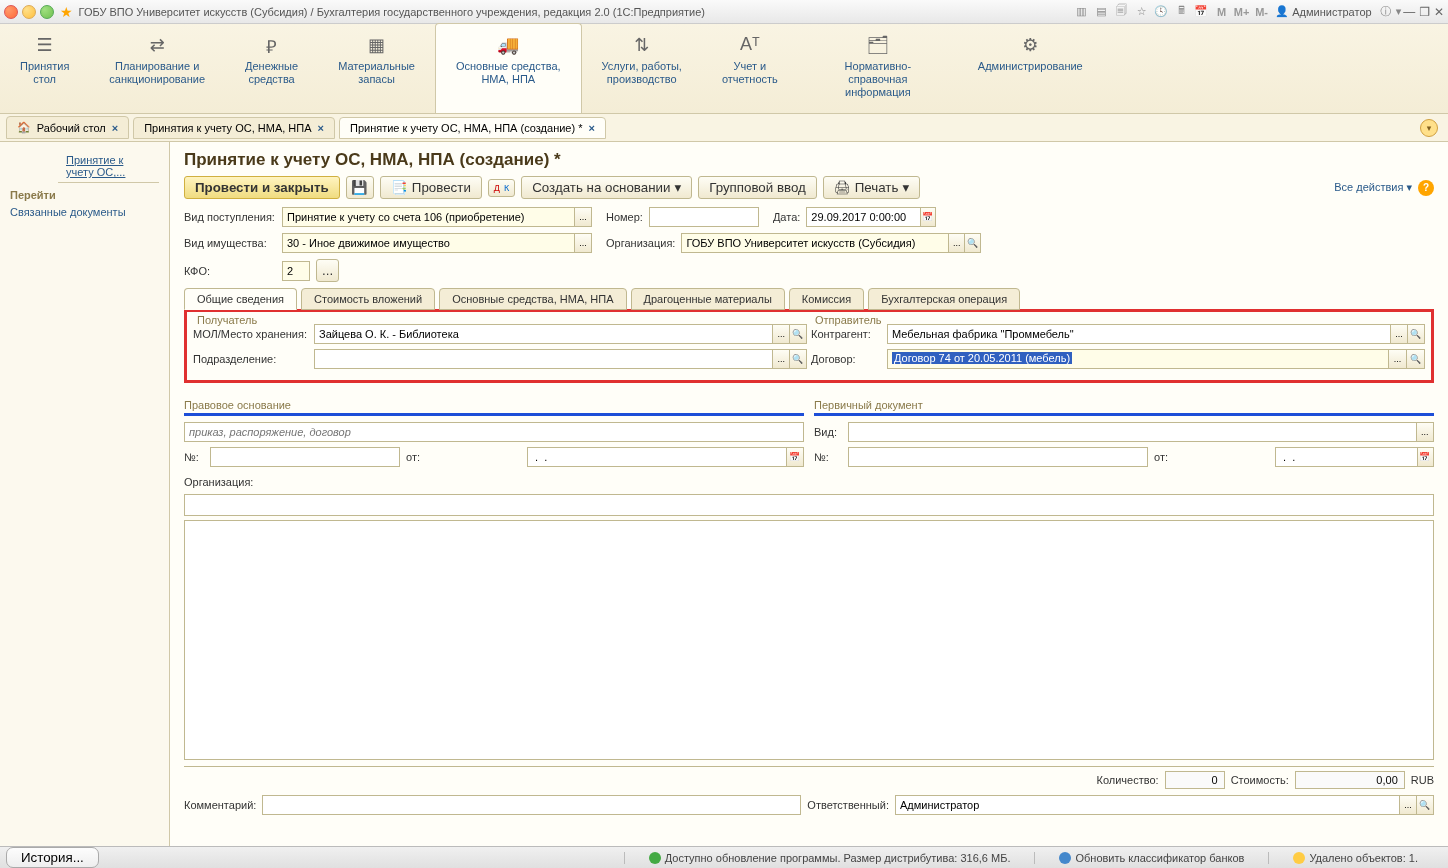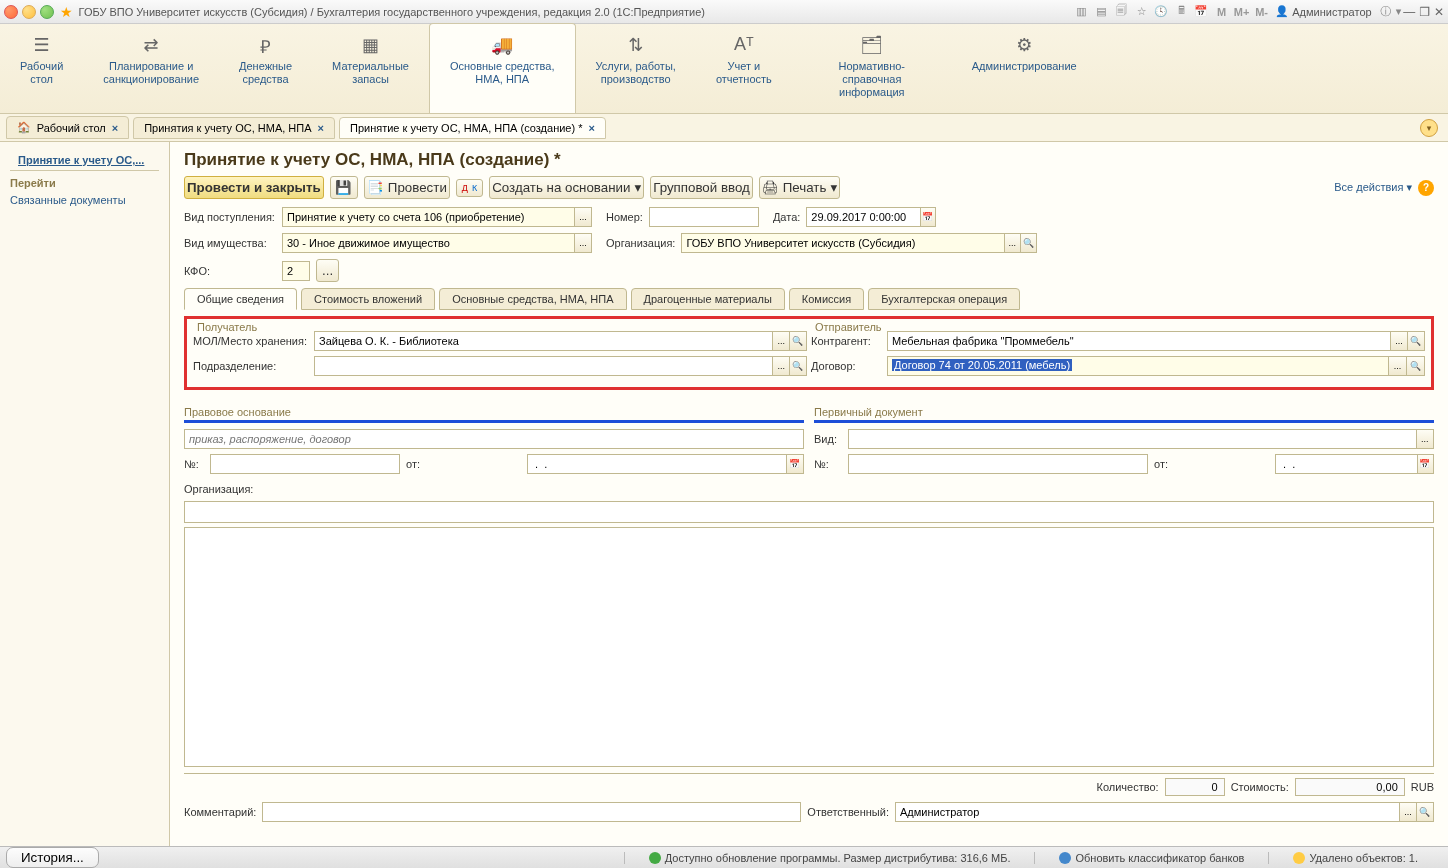--- a/index.html
+++ b/index.html
@@ -32,48 +32,48 @@
 
 .tabs-bar { height: 28px; background: #f9f4e3; display: flex; align-items: center; padding: 0 6px; border-bottom: 1px solid #d0c8a8; position: relative; }
 .doc-tab { display: flex; align-items: center; gap: 6px; padding: 4px 10px; background: #fffef8; border: 1px solid #d0c8a8; border-radius: 4px 4px 0 0; margin-right: 4px; cursor: pointer; }
 .doc-tab.inactive { background: #f4edd6; }
 .doc-tab .close-x { color: #2a5a8a; font-weight: bold; }
 .tabs-bar .drop-circle { position: absolute; right: 10px; width: 18px; height: 18px; border-radius: 50%; background: #ffe08a; border: 1px solid #d0a040; display: flex; align-items: center; justify-content: center; font-size: 9px; color: #806020; }
 
 
 .body-area { display: flex; height: calc(100% - 24px - 90px - 28px - 22px); }
 .side-nav { width: 170px; background: #fcf9ee; border-right: 1px solid #d0c8a8; padding: 8px 10px; }
-.side-nav .nav-title { color: #2a5a8a; font-weight: bold; padding: 4px 8px; border-bottom: 1px solid #d0c8a8; text-decoration: underline; }
+.side-nav .nav-title { color: #2a5a8a; font-weight: normal; padding: 4px 8px; border-bottom: 1px solid #d0c8a8; text-decoration: underline; margin-left: 48px; }
 .side-nav .nav-sect { color: #8a7a4a; font-weight: bold; padding: 6px 0 2px; }
 .side-nav .nav-link { color: #2a5a8a; padding: 3px 0; cursor: pointer; }
 
 .content { flex: 1; padding: 8px 14px; background: #fffef8; overflow: auto; }
 .page-title { color: #4a3a1a; font-size: 17px; font-weight: bold; margin-bottom: 6px; }
 
 
 .toolbar { display: flex; align-items: center; gap: 6px; margin-bottom: 8px; }
-.btn { padding: 3px 2px; border: 1px solid #c0b890; border-radius: 3px; background: linear-gradient(#fefdf5, #f0e9d0); cursor: pointer; color: #333; display: inline-flex; align-items: center; gap: 4px; }
+.btn { padding: 3px 10px; border: 1px solid #c0b890; border-radius: 3px; background: linear-gradient(#fefdf5, #f0e9d0); cursor: pointer; color: #333; display: inline-flex; align-items: center; gap: 4px; }
 .btn.primary { background: linear-gradient(#fff4c0, #f0dc80); border-color: #d0b040; font-weight: bold; }
 .btn.icon-only { padding: 3px 5px; }
 .toolbar .spacer { flex: 1; }
 .toolbar .link { color: #2a5a8a; cursor: pointer; }
 .help-circle { width: 16px; height: 16px; border-radius: 50%; background: #ffa500; color: #fff; display: inline-flex; align-items: center; justify-content: center; font-weight: bold; font-size: 10px; }
 
 
 .form-row { display: flex; align-items: center; gap: 6px; margin-bottom: 6px; }
 .lbl { color: #333; white-space: nowrap; }
 .inp-wrap { display: flex; border: 1px solid #c0b890; background: #fff; height: 20px; }
 .inp-wrap input { border: none; outline: none; padding: 0 4px; font-size: 11px; background: transparent; width: 100%; }
 .inp-wrap.yellow { background: #fffde8; }
 .inp-btn { width: 18px; border-left: 1px solid #c0b890; background: linear-gradient(#fefdf5, #f0e9d0); display: flex; align-items: center; justify-content: center; cursor: pointer; font-size: 9px; }
 .inp-btn.search::before { content: "🔍"; font-size: 9px; }
 .inp-btn.cal::before { content: "📅"; font-size: 9px; }
 
 
-.tab-strip { display: flex; gap: 4px; margin-bottom: 7px; }
+.tab-strip { display: flex; gap: 4px; margin-bottom: 0; }
 .tab-strip .tab { padding: 4px 12px; border: 1px solid #c0b890; border-radius: 4px 4px 0 0; background: #f4edd6; cursor: pointer; color: #333; }
 .tab-strip .tab.active { background: #fffef8; border-bottom-color: #fffef8; position: relative; z-index: 1; }
 
 
 .fieldsets { border: 3px solid #e03030; padding: 4px 6px 6px; display: flex; gap: 4px; margin-top: -1px; }
 .fs { flex: 1; position: relative; padding-top: 8px; }
 .fs-legend { color: #8a7a4a; position: absolute; top: -2px; left: 0; background: #fffef8; padding: 0 4px; }
 .fs-row { display: flex; align-items: center; gap: 6px; margin-bottom: 5px; }
 .fs-row .lbl { min-width: 115px; }
 .fs-row .inp-wrap { flex: 1; }
@@ -137,21 +137,21 @@
   <div class="tb-end">
     <span>—</span>
     <span>❐</span>
     <span>✕</span>
   </div>
 </div>
 
 <div class="ribbon">
   <div class="ribbon-item">
       <div class="ribbon-ico">☰</div>
-      <div class="ribbon-label" style="white-space:pre-line">Рабочий
+      <div class="ribbon-label" style="white-space:pre-line">Принятия
 стол</div>
     </div>
   <div class="ribbon-item">
       <div class="ribbon-ico">⇄</div>
       <div class="ribbon-label" style="white-space:pre-line">Планирование и
 санкционирование</div>
     </div>
   <div class="ribbon-item">
       <div class="ribbon-ico">₽</div>
       <div class="ribbon-label" style="white-space:pre-line">Денежные
@@ -250,21 +250,21 @@
           <span class="inp-btn cal"></span>
         </div>
     </div>
     <div class="form-row">
       <span class="lbl" style="width:92px">Вид имущества:</span>
       <div class="inp-wrap yellow" style="width:310px">
           <input value="30 - Иное движимое имущество" style="">
           <span class="inp-btn">...</span>
         </div>
       <span class="lbl" style="margin-left:8px">Организация:</span>
-      <div class="inp-wrap yellow" style="width:356px">
+      <div class="inp-wrap yellow" style="width:300px">
           <input value="ГОБУ ВПО Университет искусств (Субсидия)" style="">
           <span class="inp-btn">...</span>
           <span class="inp-btn search"></span>
         </div>
     </div>
     <div class="form-row">
       <span class="lbl" style="width:92px">КФО:</span>
       <div class="inp-wrap yellow" style="width:28px">
           <input value="2" style="">
         </div>

